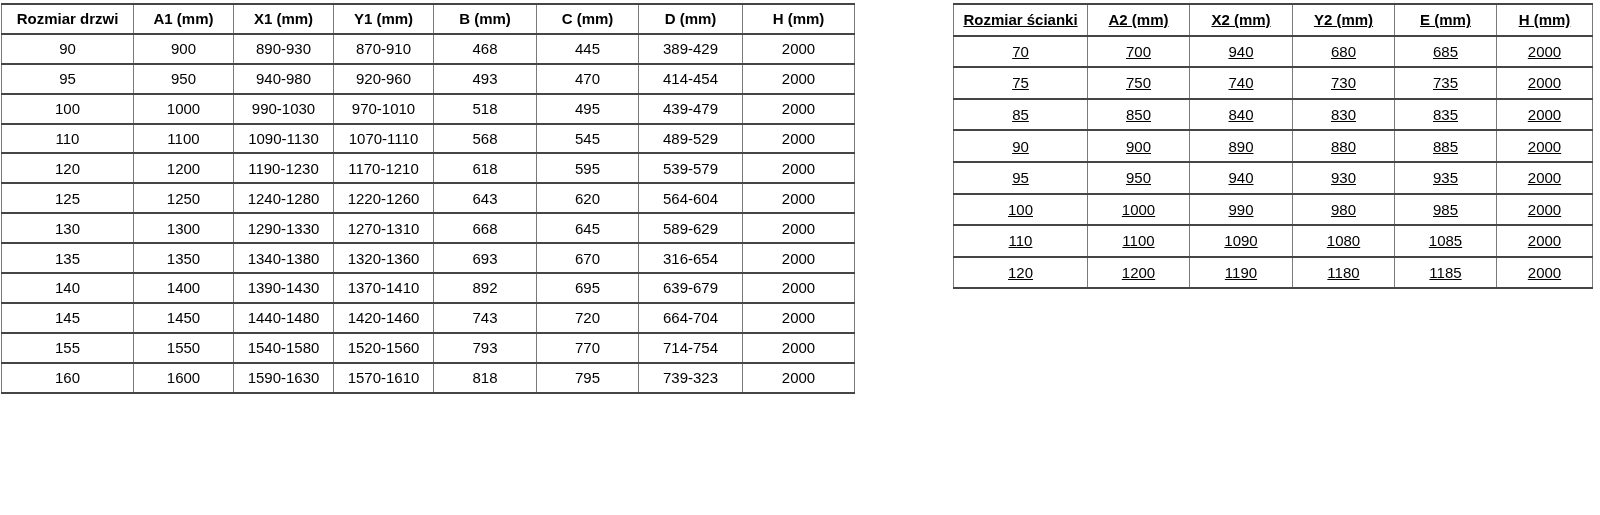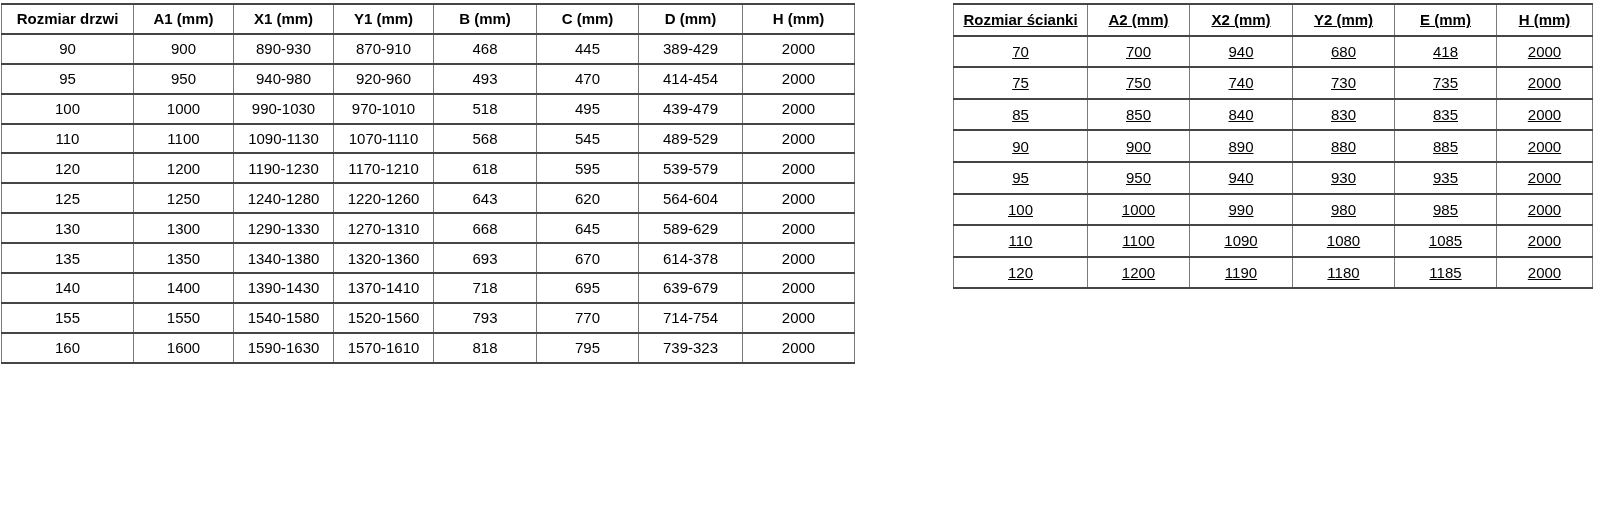--- a/index.html
+++ b/index.html
@@ -136,31 +136,41 @@
           <td>589-629</td>
           <td>2000</td>
         </tr>
         <tr>
           <td>135</td>
           <td>1350</td>
           <td>1340-1380</td>
           <td>1320-1360</td>
           <td>693</td>
           <td>670</td>
-          <td>614-378</td>
+          <td>316-654</td>
           <td>2000</td>
         </tr>
         <tr>
           <td>140</td>
           <td>1400</td>
           <td>1390-1430</td>
           <td>1370-1410</td>
-          <td>718</td>
+          <td>892</td>
           <td>695</td>
           <td>639-679</td>
+          <td>2000</td>
+        </tr>
+        <tr>
+          <td>145</td>
+          <td>1450</td>
+          <td>1440-1480</td>
+          <td>1420-1460</td>
+          <td>743</td>
+          <td>720</td>
+          <td>664-704</td>
           <td>2000</td>
         </tr>
         <tr>
           <td>155</td>
           <td>1550</td>
           <td>1540-1580</td>
           <td>1520-1560</td>
           <td>793</td>
           <td>770</td>
           <td>714-754</td>
@@ -197,21 +207,21 @@
           <th>E (mm)</th>
           <th>H (mm)</th>
         </tr>
       </thead>
       <tbody>
         <tr>
           <td>70</td>
           <td>700</td>
           <td>940</td>
           <td>680</td>
-          <td>418</td>
+          <td>685</td>
           <td>2000</td>
         </tr>
         <tr>
           <td>75</td>
           <td>750</td>
           <td>740</td>
           <td>730</td>
           <td>735</td>
           <td>2000</td>
         </tr>

